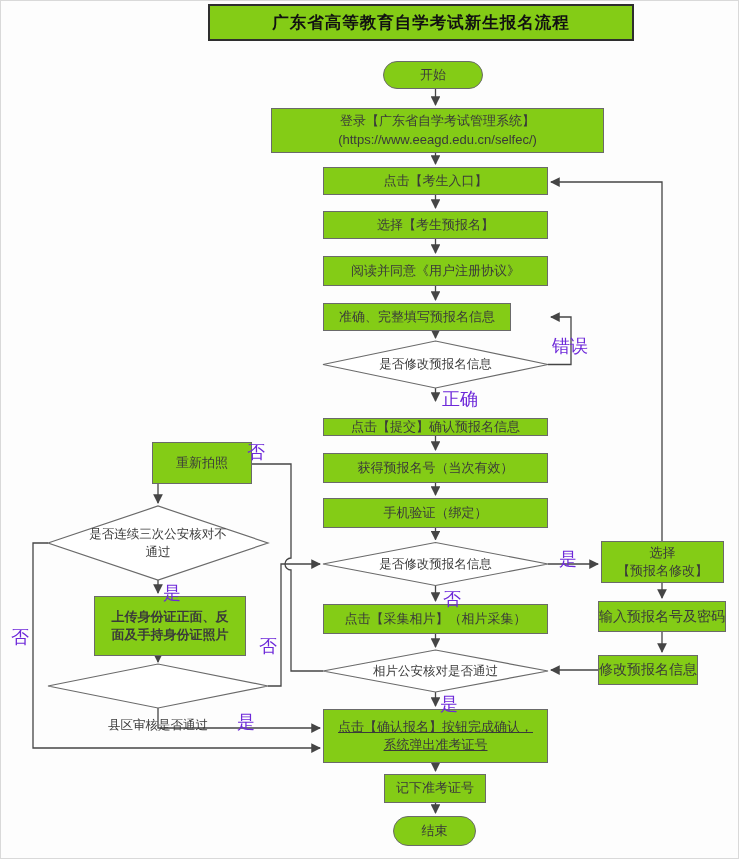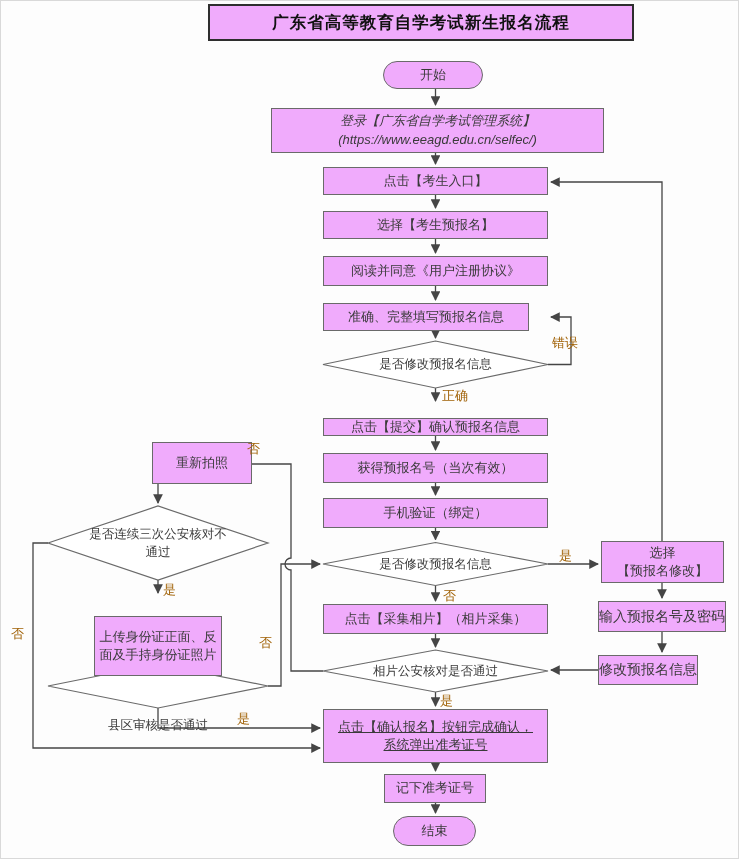--- a/index.html
+++ b/index.html
@@ -3,36 +3,36 @@
 <meta charset="utf-8">
 <style>
   html,body{margin:0;padding:0;background:#fff;}
   #canvas{
     position:relative;width:739px;height:859px;background:#fdfdfd;
     border:1px solid #d9d9d9;box-sizing:border-box;overflow:hidden;
     font-family:"Liberation Sans","DejaVu Sans",sans-serif;color:#3a3a3a;
   }
   #wires{position:absolute;left:0;top:0;width:739px;height:859px;}
   .box{
-    position:absolute;box-sizing:border-box;background:#f0abfc;
+    position:absolute;box-sizing:border-box;background:#84cc16;
     border:1px solid #6a6a6a;display:flex;flex-direction:column;
     align-items:center;justify-content:center;text-align:center;
     font-size:13px;line-height:1.4;color:#3a3a3a;
   }
   .oval{border-radius:999px;}
   .title{
     border:2px solid #2e2e2e;font-size:16.5px;font-weight:bold;color:#111;
     letter-spacing:1px;
   }
   .dtext{
     position:absolute;display:flex;flex-direction:column;align-items:center;
     justify-content:center;text-align:center;font-size:12.5px;line-height:1.45;
     color:#3a3a3a;pointer-events:none;
   }
-  .elabel{position:absolute;font-size:13px;color:#a16207;}
+  .elabel{position:absolute;font-size:18px;color:#6d28d9;}
   .sm{font-size:14px;}
 </style>
 </head>
 <body>
 
 <div id="canvas">
 
   <svg id="wires" width="739" height="859" viewBox="0 0 739 859">
     <defs>
       <marker id="arw" viewBox="0 0 10 10" refX="9" refY="5" markerWidth="7.5" markerHeight="7.5" orient="auto">
@@ -75,32 +75,32 @@
       <polygon points="322,670 434.5,649 547,670 434.5,691"></polygon>
       <polygon points="47,542 157,505 267,542 157,579"></polygon>
       <polygon points="47,685 157,663 267,685 157,707"></polygon>
     </g>
   </svg>
 
   <div class="box title" style="left:207px;top:3px;width:426px;height:37px;">广东省高等教育自学考试新生报名流程</div>
 
   <div class="box oval" style="left:382px;top:60px;width:100px;height:28px;">开始</div>
 
-  <div class="box" style="left:270px;top:107px;width:333px;height:45px;font-style:italic;">
+  <div class="box" style="left:270px;top:107px;width:333px;height:45px;">
     <span>登录【广东省自学考试管理系统】</span>
     <span>(https://www.eeagd.edu.cn/selfec/)</span>
   </div>
 
   <div class="box" style="left:322px;top:166px;width:225px;height:28px;">点击【考生入口】</div>
 
   <div class="box" style="left:322px;top:210px;width:225px;height:28px;">选择【考生预报名】</div>
 
   <div class="box" style="left:322px;top:255px;width:225px;height:30px;">阅读并同意《用户注册协议》</div>
 
-  <div class="box" style="left:322px;top:302px;width:206px;height:28px;">准确、完整填写预报名信息</div>
+  <div class="box" style="left:322px;top:302px;width:188px;height:28px;">准确、完整填写预报名信息</div>
 
   <div class="dtext" style="left:334px;top:340px;width:201px;height:47px;">是否修改预报名信息</div>
 
   <div class="box" style="left:322px;top:417px;width:225px;height:18px;">点击【提交】确认预报名信息</div>
 
   <div class="box" style="left:322px;top:452px;width:225px;height:30px;">获得预报名号（当次有效）</div>
 
   <div class="box" style="left:322px;top:497px;width:225px;height:30px;">手机验证（绑定）</div>
 
   <div class="dtext" style="left:334px;top:541px;width:201px;height:44px;">是否修改预报名信息</div>
@@ -127,21 +127,21 @@
 
   <div class="box sm" style="left:597px;top:654px;width:100px;height:30px;">修改预报名信息</div>
 
   <div class="box" style="left:107px;top:441px;width:100px;height:42px;margin-left:44px;">重新拍照</div>
 
   <div class="dtext" style="left:57px;top:505px;width:200px;height:74px;">
     <span>是否连续三次公安核对不</span>
     <span>通过</span>
   </div>
 
-  <div class="box" style="left:93px;top:615px;width:128px;height:60px;">
+  <div class="box" style="left:93px;top:595px;width:152px;height:60px;font-weight:bold;">
     <span>上传身份证正面、反</span>
     <span>面及手持身份证照片</span>
   </div>
 
   <div class="dtext" style="left:57px;top:702px;width:200px;height:44px;">县区审核是否通过</div>
 
   <span class="elabel" style="left:441px;top:386px;">正确</span>
   <span class="elabel" style="left:551px;top:333px;">错误</span>
   <span class="elabel" style="left:558px;top:546px;">是</span>
   <span class="elabel" style="left:442px;top:586px;">否</span>

